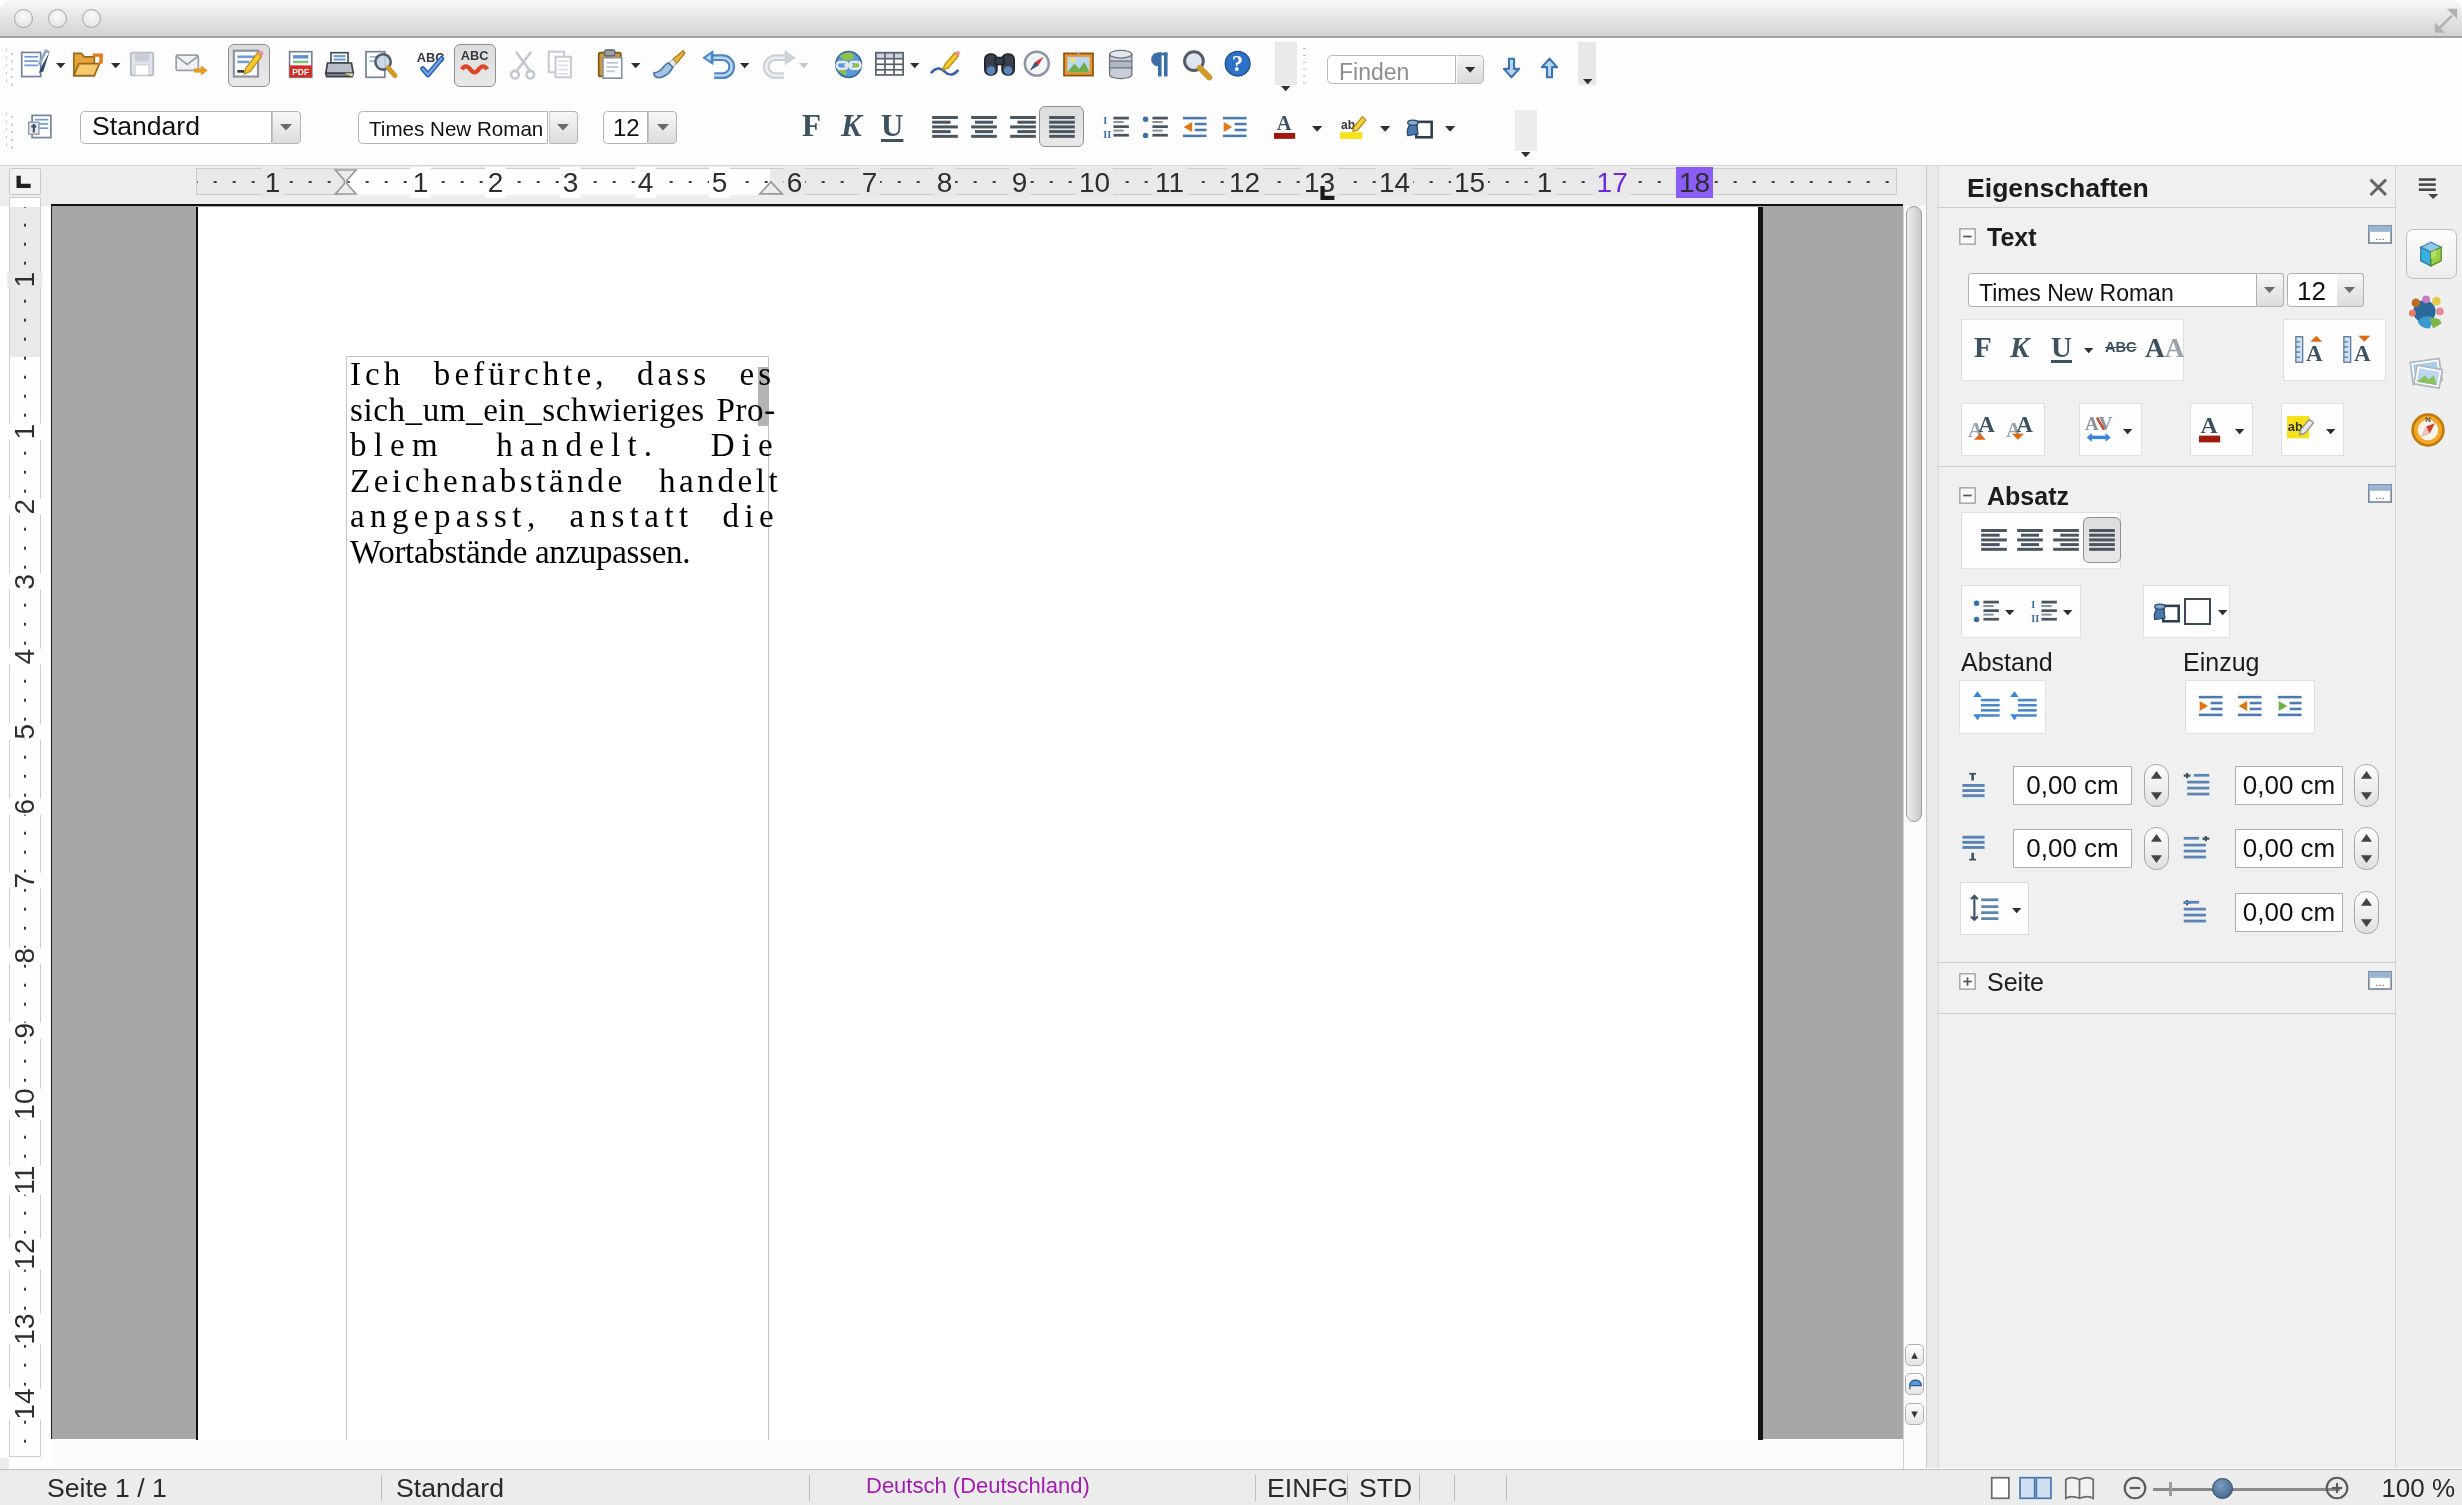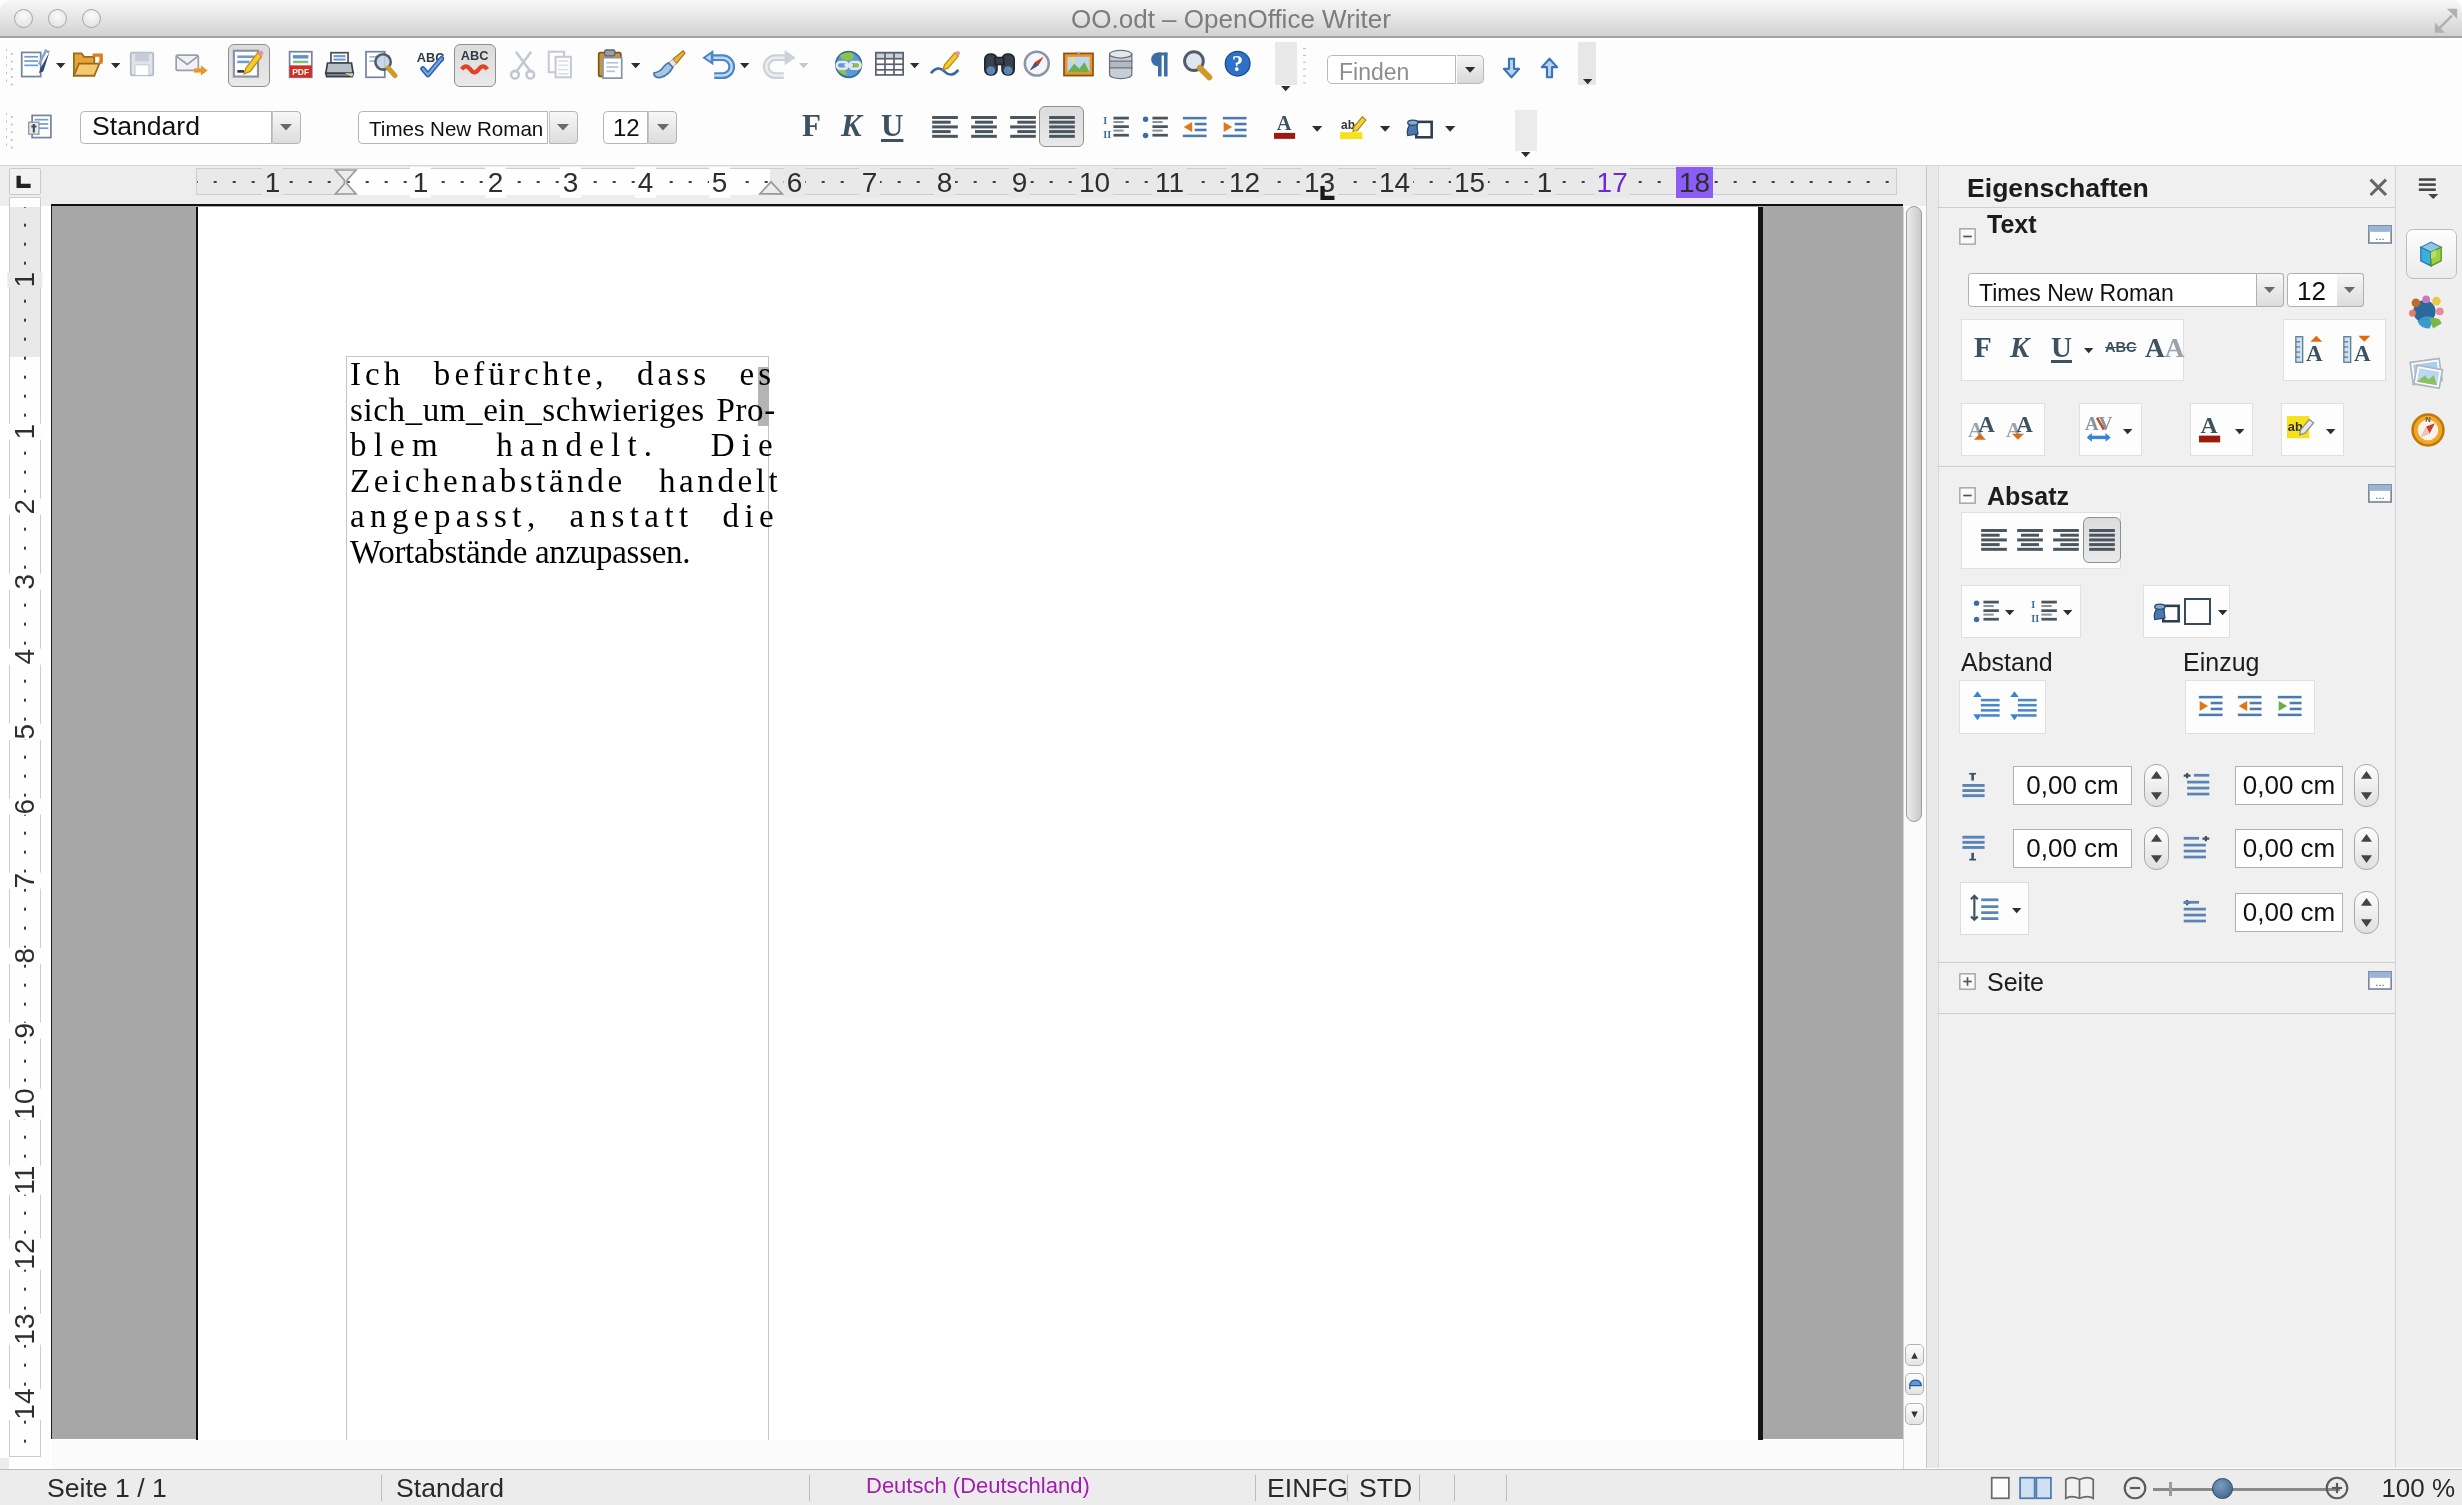--- a/index.html
+++ b/index.html
@@ -5,21 +5,20 @@
 #root{position:relative;width:2462px;height:1506px;font-family:"Liberation Sans",sans-serif;overflow:hidden;}
 .abs{position:absolute;}
 svg{display:block;overflow:visible;}
 .ctext{white-space:pre;}
 </style></head><body>
 <div id="root">
     <div class="abs" style="left:0;top:0;width:2462px;height:38px;background:linear-gradient(#f8f8f8,#d2d2d2);border-bottom:2.6px solid #a2a2a2;border-radius:10.3px 10.3px 0 0;"></div>
     <div class="abs" style="left:13.7px;top:8.6px;width:19px;height:19px;border-radius:50%;border:1.7px solid #a6a6a6;background:radial-gradient(circle at 50% 35%,#fbfbfb,#dedede);"></div>
     <div class="abs" style="left:48px;top:8.6px;width:19px;height:19px;border-radius:50%;border:1.7px solid #a6a6a6;background:radial-gradient(circle at 50% 35%,#fbfbfb,#dedede);"></div>
     <div class="abs" style="left:82px;top:8.6px;width:19px;height:19px;border-radius:50%;border:1.7px solid #a6a6a6;background:radial-gradient(circle at 50% 35%,#fbfbfb,#dedede);"></div>
-    <div class="abs ctext" style="left:0;top:4.3px;width:2462px;text-align:center;font-size:26px;color:#7d7d7d;">OO.odt – OpenOffice Writer</div>
     <svg class="abs" style="left:2433px;top:6.9px" width="26" height="27.4" viewBox="0 0 30 32">
       <path d="M28 2 L28 14 L16 2 Z" fill="#b0b0b0"></path>
       <path d="M2 30 L2 18 L14 30 Z" fill="#b0b0b0"></path>
       <path d="M8 24 L22 10" stroke="#b0b0b0" stroke-width="3"></path>
     </svg>
     <div class="abs" style="left:0;top:40px;width:2462px;height:126px;background:#fdfdfd;border-bottom:0.9px solid #d6d6d6;"></div>
     <div class="abs" style="left:5.1px;top:46px;width:3.4px;height:38px;background-image:radial-gradient(circle 1.7px,#b9b9b9 70%,transparent 72%);background-size:3.4px 7.7px;"></div>
     <div class="abs" style="left:10.3px;top:50px;width:3.4px;height:38px;background-image:radial-gradient(circle 1.7px,#b9b9b9 70%,transparent 72%);background-size:3.4px 7.7px;"></div>
     <div class="abs" style="left:5.1px;top:110px;width:3.4px;height:41px;background-image:radial-gradient(circle 1.7px,#b9b9b9 70%,transparent 72%);background-size:3.4px 7.7px;"></div>
     <div class="abs" style="left:10.3px;top:113px;width:3.4px;height:41px;background-image:radial-gradient(circle 1.7px,#b9b9b9 70%,transparent 72%);background-size:3.4px 7.7px;"></div>
@@ -484,21 +483,21 @@
       <line x1="1" y1="3" x2="21" y2="3" stroke="#444" stroke-width="3"></line>
       <line x1="1" y1="9" x2="21" y2="9" stroke="#444" stroke-width="3"></line>
       <line x1="1" y1="15" x2="21" y2="15" stroke="#444" stroke-width="3"></line>
       <path d="M12 20 L24 20 L18 26 Z" fill="#444"></path>
     </svg>
     <div class="abs" style="left:1937px;top:207px;width:458px;height:0.9px;background:#cdcdcd;"></div>
     <svg class="abs" style="left:1959px;top:228px" width="17" height="17" viewBox="0 0 20 20">
       <rect x="1" y="1" width="18" height="18" fill="#fafafa" stroke="#9a9a9a" stroke-width="1.5"></rect>
       <line x1="5" y1="10" x2="15" y2="10" stroke="#555" stroke-width="2"></line>
     </svg>
-    <div class="abs ctext" style="left:1987px;top:210px;font-size:25px;font-weight:bold;color:#1c1c1c;">Text</div>
+    <div class="abs ctext" style="left:1987px;top:223px;font-size:25px;font-weight:bold;color:#1c1c1c;">Text</div>
     <svg class="abs" style="left:2368px;top:225px" width="24" height="20.6" viewBox="0 0 28 24">
       <rect x="1" y="1" width="26" height="20" fill="#fff" stroke="#7a8aa0" stroke-width="2"></rect>
       <rect x="1" y="1" width="26" height="7" fill="#9ab4d4"></rect>
       <text x="14" y="18" font-size="13" fill="#555" text-anchor="middle">...</text>
     </svg>
     <div class="abs" style="left:1968px;top:273px;width:289px;height:34px;background:#fff;border:1.7px solid #b0b0b0;border-radius:3.4px 0 0 3.4px;"></div>
     <div class="abs ctext" style="left:1979px;top:280px;font-size:23px;color:#111;">Times New Roman</div>
     <div class="abs" style="left:2257px;top:273px;width:26.6px;height:34px;background:linear-gradient(#f7f7f7,#dcdcdc);border:1.7px solid #b0b0b0;border-left:none;border-radius:0 3.4px 3.4px 0;"></div>
     <svg class="abs" style="left:2264px;top:287px" width="11" height="6.1" viewBox="0 0 13 7.14062">
       <path d="M0 0 L13 0 L6.5 7.15 Z" fill="#6a6a6a"></path>

